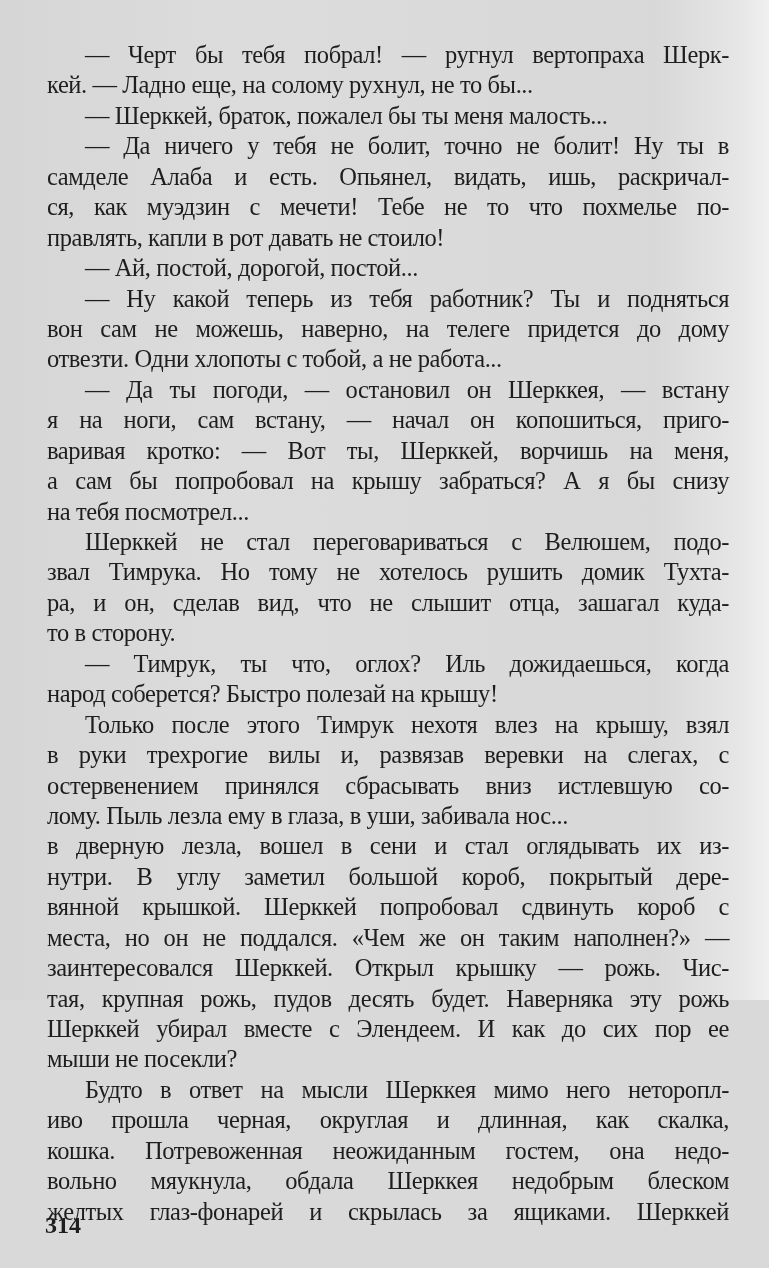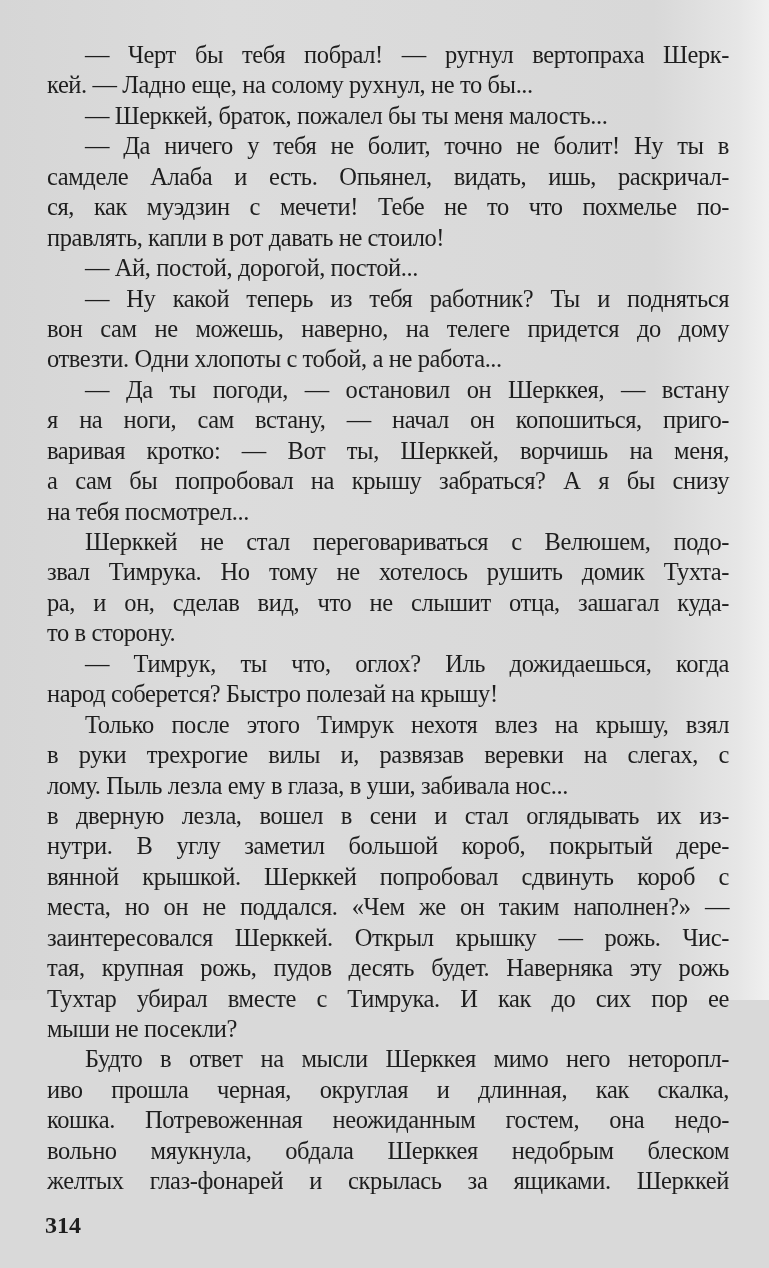--- a/index.html
+++ b/index.html
@@ -94,30 +94,31 @@
         <span class="line">ра, и он, сделав вид, что не слышит отца, зашагал куда-</span>
         <span class="line last">то в сторону.</span>
       </div>
       <div>
         <span class="line indent">— Тимрук, ты что, оглох? Иль дожидаешься, когда</span>
         <span class="line last">народ соберется? Быстро полезай на крышу!</span>
       </div>
       <div>
         <span class="line indent">Только после этого Тимрук нехотя влез на крышу, взял</span>
         <span class="line">в руки трехрогие вилы и, развязав веревки на слегах, с</span>
+        <span class="line">остервенением принялся сбрасывать вниз истлевшую со-</span>
         <span class="line last">лому. Пыль лезла ему в глаза, в уши, забивала нос...</span>
       </div>
       <div>
         <span class="line">в дверную лезла, вошел в сени и стал оглядывать их из-</span>
         <span class="line">нутри. В углу заметил большой короб, покрытый дере-</span>
         <span class="line">вянной крышкой. Шерккей попробовал сдвинуть короб с</span>
         <span class="line">места, но он не поддался. «Чем же он таким наполнен?» —</span>
         <span class="line">заинтересовался Шерккей. Открыл крышку — рожь. Чис-</span>
         <span class="line">тая, крупная рожь, пудов десять будет. Наверняка эту рожь</span>
-        <span class="line">Тухтар убирал вместе с Тимрука. И как до сих пор ее</span>
+        <span class="line">Шерккей убирал вместе с Элендеем. И как до сих пор ее</span>
         <span class="line last">мыши не посекли?</span>
       </div>
       <div>
         <span class="line indent">Будто в ответ на мысли Шерккея мимо него неторопл-</span>
         <span class="line">иво прошла черная, округлая и длинная, как скалка,</span>
         <span class="line">кошка. Потревоженная неожиданным гостем, она недо-</span>
         <span class="line">вольно мяукнула, обдала Шерккея недобрым блеском</span>
         <span class="line">желтых глаз-фонарей и скрылась за ящиками. Шерккей</span>
       </div>
     </div>

